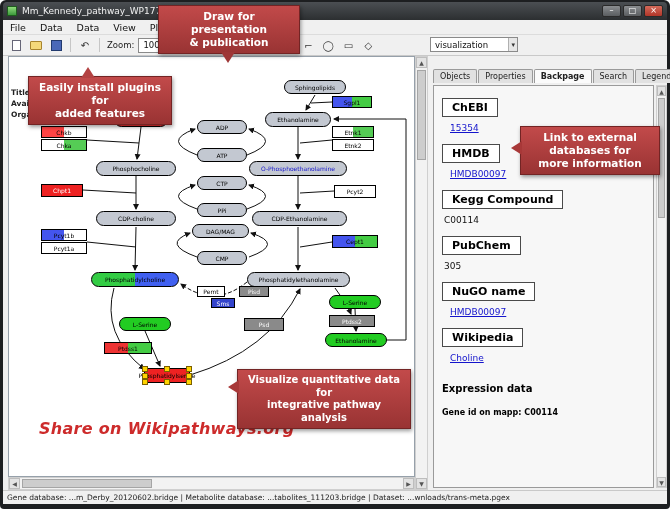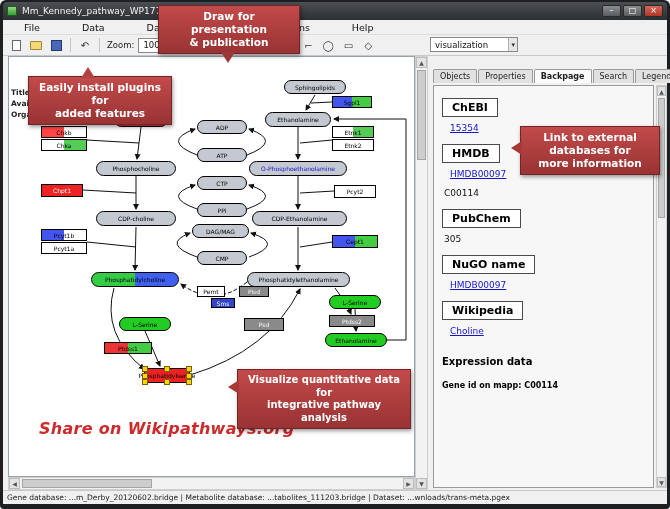--- a/index.html
+++ b/index.html
@@ -16,21 +16,21 @@
   .title{color:#f0f0f0;font-size:9px;white-space:nowrap;overflow:hidden}
   .winbtns{margin-left:auto;display:flex;gap:2px}
   .wbtn{width:19px;height:12px;background:linear-gradient(#8a8d90,#5a5d60);
     border:1px solid #2a2a2a;border-radius:2px;color:#fff;font-size:8px;
     line-height:10px;text-align:center}
   .wbtn.close{background:linear-gradient(#d46a5a,#b03528)}
 
   
   .menubar{position:absolute;left:3px;right:3px;top:20px;height:15px;background:#f0f0f0;
     display:flex;align-items:center;border-bottom:1px solid #dcdcdc;font-size:9.5px}
-  .menuitem{padding:1px 21px;color:#111}
+  .menuitem{padding:1px 7px;color:#111}
 
   
   .toolbar{position:absolute;left:3px;right:3px;top:35px;height:21px;background:#f0f0f0;
     display:flex;align-items:center;gap:2px;padding:0 4px;border-bottom:1px solid #c9c9c9}
   .tbtn{width:18px;height:17px;display:flex;align-items:center;justify-content:center;
     border:1px solid transparent;border-radius:2px;font-size:10px;color:#333}
   .sep{width:1px;height:14px;background:#c6c6c6;margin:0 3px}
   .ic-page{width:9px;height:11px;background:#fff;border:1px solid #667}
   .ic-folder{width:12px;height:9px;background:#f4d87a;border:1px solid #a8842e;border-radius:1px}
   .ic-disk{width:11px;height:11px;background:#4a68b8;border:1px solid #223a6e}
@@ -370,20 +370,21 @@
         <span class="tab">Properties</span>
         <span class="tab active">Backpage</span>
         <span class="tab">Search</span>
         <span class="tab">Legend</span>
       </div>
       <div class="sidecontent">
         <div><span class="sechdr">ChEBI</span></div>
         <div class="seclink">15354</div>
         <div><span class="sechdr">HMDB</span></div>
         <div class="seclink">HMDB00097</div>
+        <div><span class="sechdr">Kegg Compound</span></div>
         <div class="secplain">C00114</div>
         <div><span class="sechdr">PubChem</span></div>
         <div class="secplain">305</div>
         <div><span class="sechdr">NuGO name</span></div>
         <div class="seclink">HMDB00097</div>
         <div><span class="sechdr">Wikipedia</span></div>
         <div class="seclink">Choline</div>
         <div class="exptitle">Expression data</div>
         <div class="geneid">Gene id on mapp: C00114</div>
       </div>

